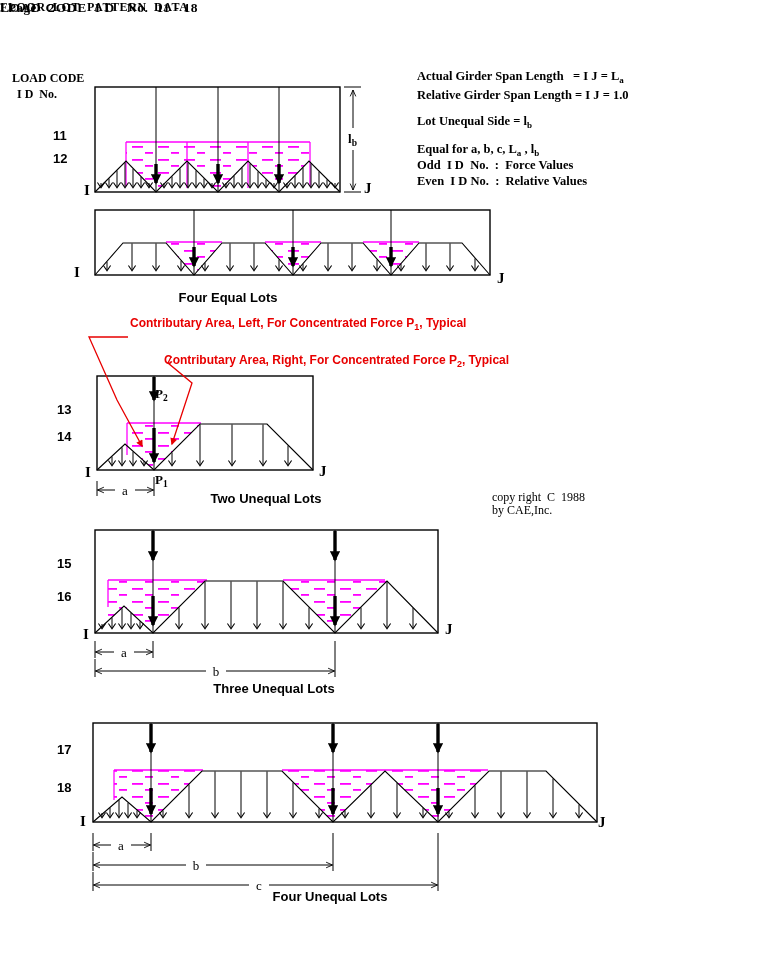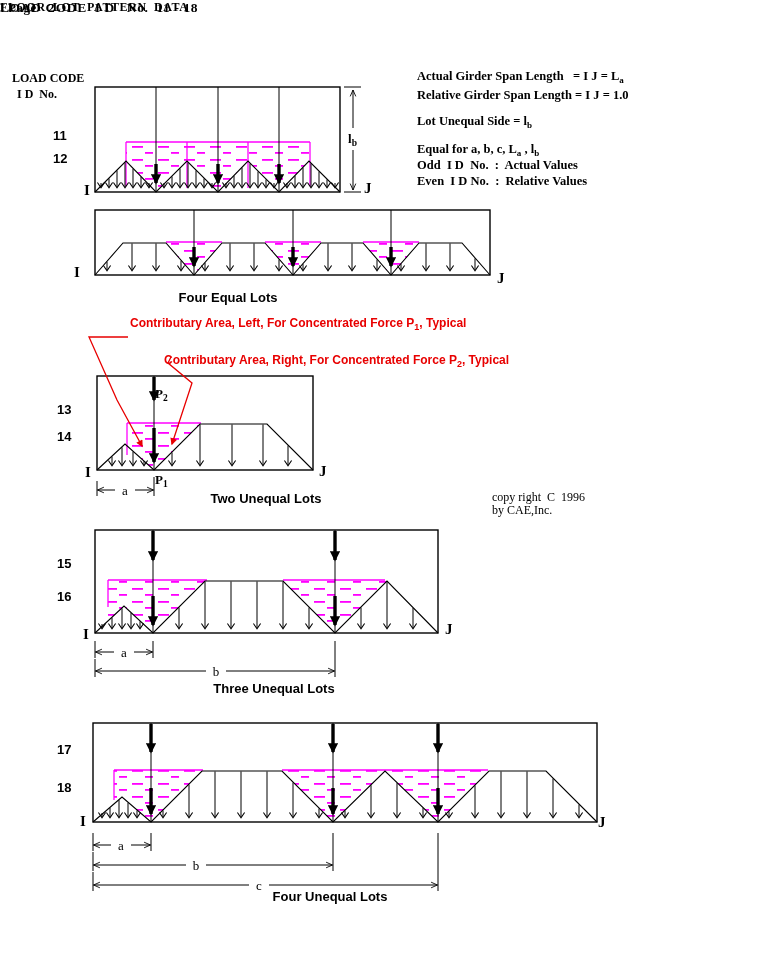--- a/index.html
+++ b/index.html
@@ -281,20 +281,20 @@
 <div class="abs hdr2" style="left:0;top:23;width:412;text-align:center">FLOOR  LOT  PATTERN  DATA</div>
 <div class="abs hdr3" style="left:8px;top:46;width:412;text-align:center">Page   2</div>
 
 <div class="abs lhdr" style="left:12;top:71px;left:12px">LOAD CODE</div>
 <div class="abs lhdr" style="left:17px;top:87px">I D  No.</div>
 
 <div class="abs info" style="left:417px;top:69px"><span>Actual Girder Span Length   = I J = L</span><sub>a</sub></div>
 <div class="abs info" style="left:417px;top:88px"><span>Relative Girder Span Length = I J = 1.0</span></div>
 <div class="abs info" style="left:417px;top:114px"><span>Lot Unequal Side = l</span><sub>b</sub></div>
 <div class="abs info" style="left:417px;top:142px"><span>Equal for a, b, c, L</span><sub>a</sub><span> , l</span><sub>b</sub></div>
-<div class="abs info" style="left:417px;top:158px"><span>Odd  I D  No.  :  Actual Values</span></div>
+<div class="abs info" style="left:417px;top:158px"><span>Odd  I D  No.  :  Force Values</span></div>
 <div class="abs info" style="left:417px;top:174px"><span>Even  I D No.  :  Relative Values</span></div>
 
 <div class="abs rednote" style="left:130px;top:316px"><span>Contributary Area, Left, For Concentrated Force P</span><sub>1</sub><span>, Typical</span></div>
 <div class="abs rednote" style="left:164px;top:353px"><span>Contributary Area, Right, For Concentrated Force P</span><sub>2</sub><span>, Typical</span></div>
 
-<div class="abs copy" style="left:492px;top:490px">copy right  C  1996</div>
+<div class="abs copy" style="left:492px;top:490px">copy right  C  1988</div>
 <div class="abs copy" style="left:492px;top:503px;width:106px;text-align:left">by CAE,Inc.</div>
 
 </body></html>

